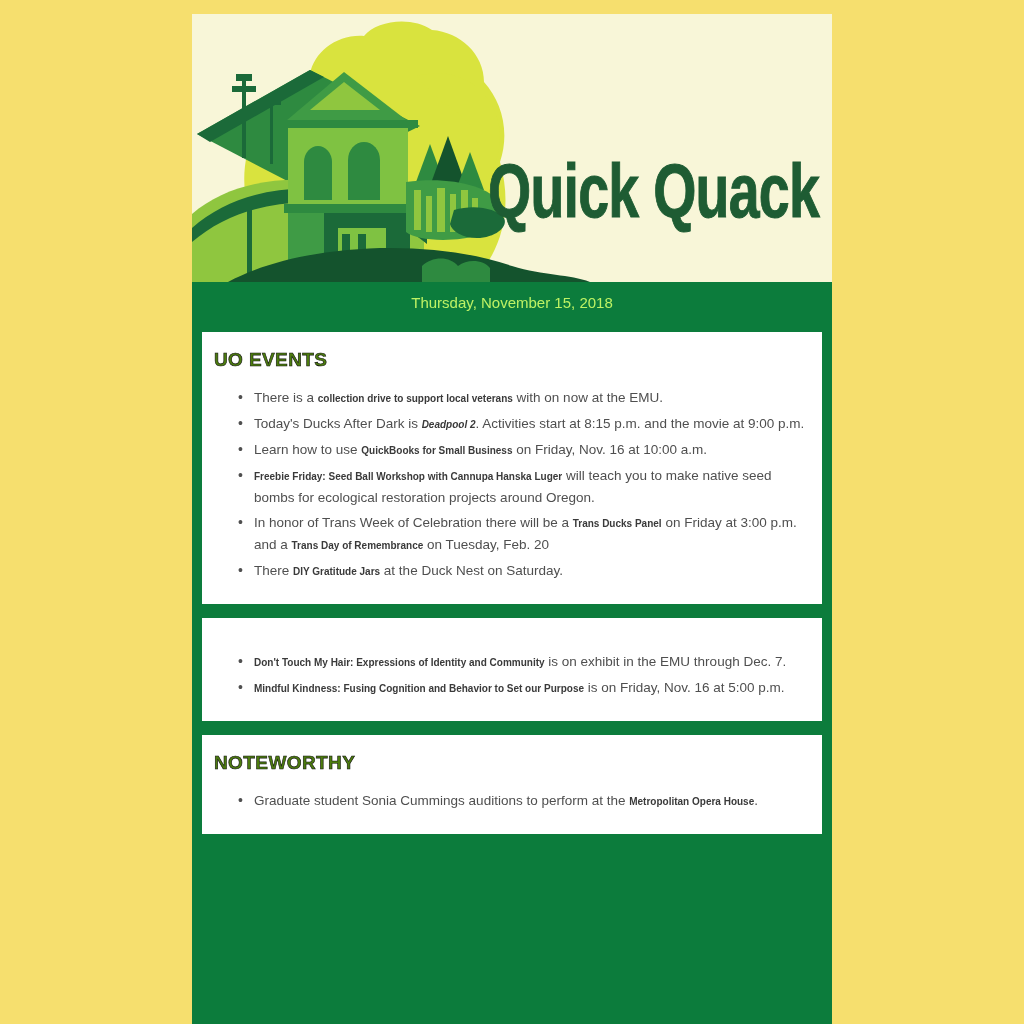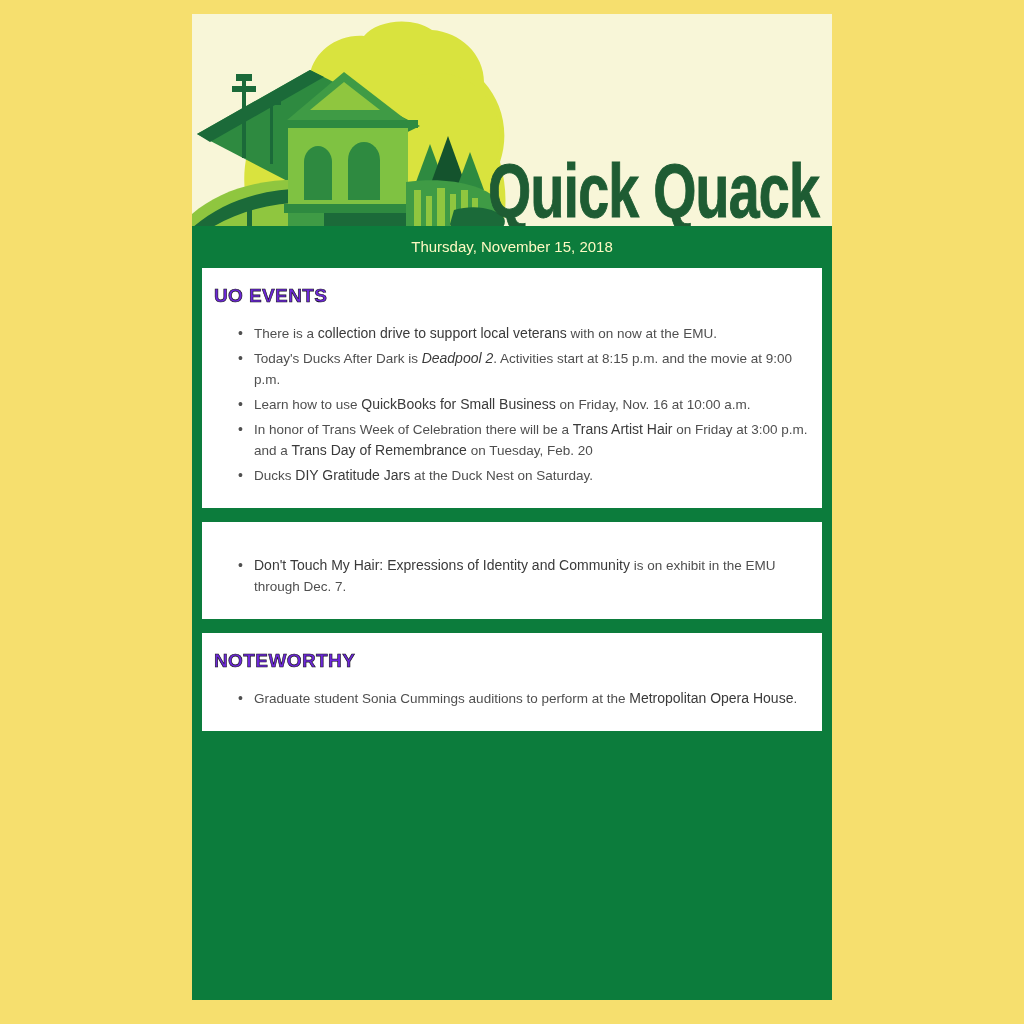--- a/index.html
+++ b/index.html
@@ -6,57 +6,57 @@
   body {
     width: 1024px; height: 1024px;
     overflow: hidden;
     background: #f6df6e;
     font-family: "Liberation Sans", sans-serif;
   }
   .column { width: 640px; margin: 0 auto; padding-top: 14px; }
 
   
   .masthead {
-    height: 212px; background: #f8f6d8;
+    height: 268px; background: #f8f6d8;
     position: relative; overflow: hidden;
   }
   .masthead svg { position: absolute; left: 0; top: 0; }
   .logo-text {
     position: absolute; left: 296px; top: 140px;
     font-weight: bold; font-size: 74px; line-height: 74px;
     color: #1e5c33; letter-spacing: -1px; white-space: nowrap;
     transform: scale(0.75, 1.02); transform-origin: 0 0;
     -webkit-text-stroke: 1px #1e5c33;
   }
 
   
   .datebar {
-    height: 42px; line-height: 42px;
-    background: #0c7c3c; color: #fef9c3;
+    height: 50px; line-height: 42px;
+    background: #0c7c3c; color: #bef264;
     font-size: 15px; text-align: center;
   }
   .green-wrap { background: #0c7c3c; padding: 0 10px 12px; min-height: 720px; }
 
   
   .card { background: #ffffff; margin-bottom: 14px; padding: 17px 12px 18px; }
   .card h2 {
     margin: 0; font-size: 19px; line-height: 22px; font-weight: bold;
-    color: #6d28d9; letter-spacing: 0.4px;
+    color: #4d7c0f; letter-spacing: 0.4px;
     -webkit-text-stroke: 0.6px #111111;
   }
   .card ul { list-style: none; margin: 16px 0 0; padding: 0; }
   .card li {
     position: relative; padding-left: 40px; margin-bottom: 4px;
     font-size: 13.5px; line-height: 21px; color: #4f4f4f;
   }
   .card li::before {
     content: "\2022"; position: absolute; left: 24px; top: 0;
     color: #4f4f4f; font-size: 14px;
   }
-  .b { font-weight: normal; font-size: 14px; color: #3a3a3a; }
+  .b { font-weight: bold; font-size: 10px; color: #3a3a3a; }
   .i { font-style: italic; }
 </style>
 </head>
 <body>
 
 <div class="column">
 
   <div class="masthead">
     <svg width="640" height="268" viewBox="0 0 640 268" aria-hidden="true">
       <rect width="640" height="268" fill="#f8f6d8"></rect>
@@ -127,28 +127,30 @@
   <div class="datebar">Thursday, November 15, 2018</div>
 
   <div class="green-wrap">
 
     <div class="card">
       <h2>UO EVENTS</h2>
       <ul>
           <li><span>There is a </span><span class="b">collection drive to support local veterans</span><span> with on now at the EMU.</span></li>
           <li><span>Today's Ducks After Dark is </span><span class="b i">Deadpool 2</span><span>. Activities start at 8:15 p.m. and the movie at 9:00 p.m.</span></li>
           <li><span>Learn how to use </span><span class="b">QuickBooks for Small Business</span><span> on Friday, Nov. 16 at 10:00 a.m.</span></li>
-          <li><span>In honor of Trans Week of Celebration there will be a </span><span class="b">Trans Artist Hair</span><span> on Friday at 3:00 p.m. and a </span><span class="b">Trans Day of Remembrance</span><span> on Tuesday, Feb. 20</span></li>
-          <li><span>Ducks </span><span class="b">DIY Gratitude Jars</span><span> at the Duck Nest on Saturday.</span></li>
+          <li><span class="b">Freebie Friday: Seed Ball Workshop with Cannupa Hanska Luger</span><span> will teach you to make native seed bombs for ecological restoration projects around Oregon.</span></li>
+          <li><span>In honor of Trans Week of Celebration there will be a </span><span class="b">Trans Ducks Panel</span><span> on Friday at 3:00 p.m. and a </span><span class="b">Trans Day of Remembrance</span><span> on Tuesday, Feb. 20</span></li>
+          <li><span>There </span><span class="b">DIY Gratitude Jars</span><span> at the Duck Nest on Saturday.</span></li>
         </ul>
     </div>
 
     <div class="card">
       <ul>
           <li><span class="b">Don't Touch My Hair: Expressions of Identity and Community</span><span> is on exhibit in the EMU through Dec. 7.</span></li>
+          <li><span class="b">Mindful Kindness: Fusing Cognition and Behavior to Set our Purpose</span><span> is on Friday, Nov. 16 at 5:00 p.m.</span></li>
         </ul>
     </div>
 
     <div class="card">
       <h2>NOTEWORTHY</h2>
       <ul>
           <li><span>Graduate student Sonia Cummings auditions to perform at the </span><span class="b">Metropolitan Opera House</span><span>.</span></li>
         </ul>
     </div>
 

